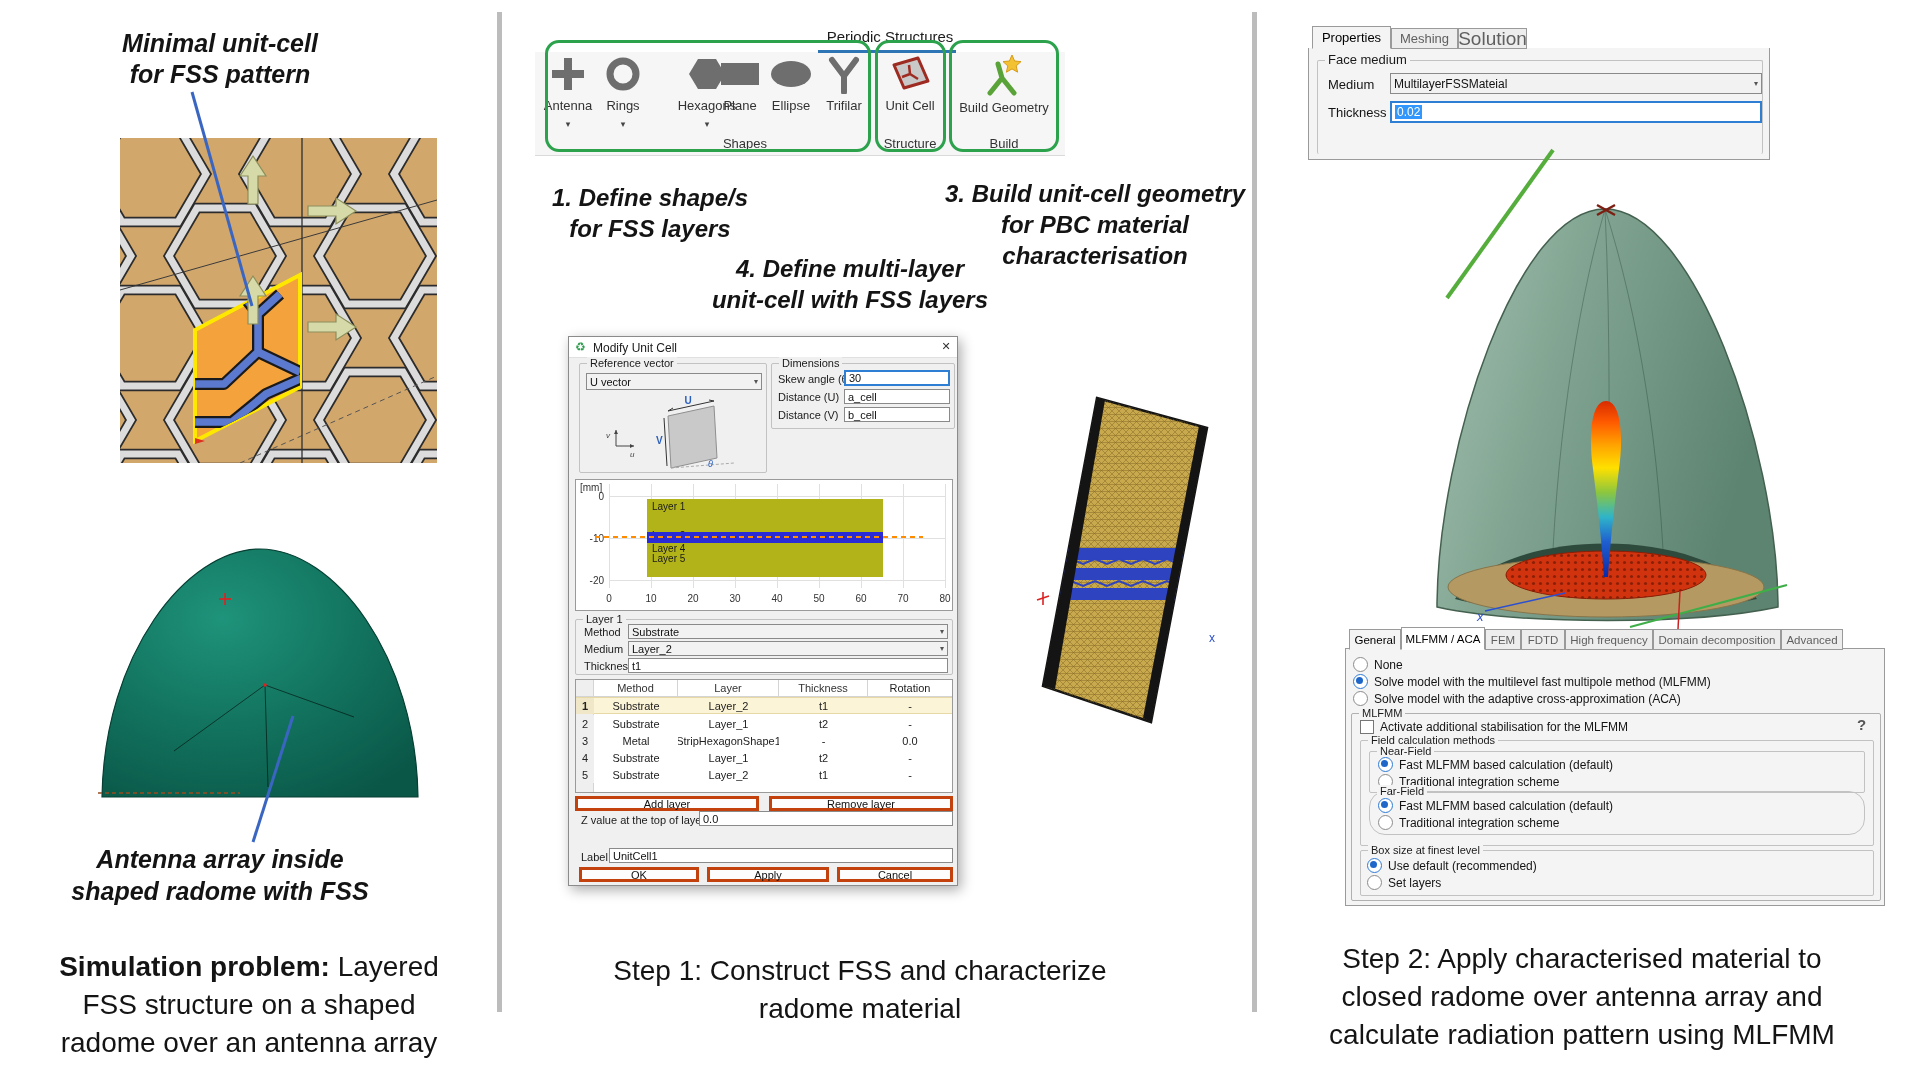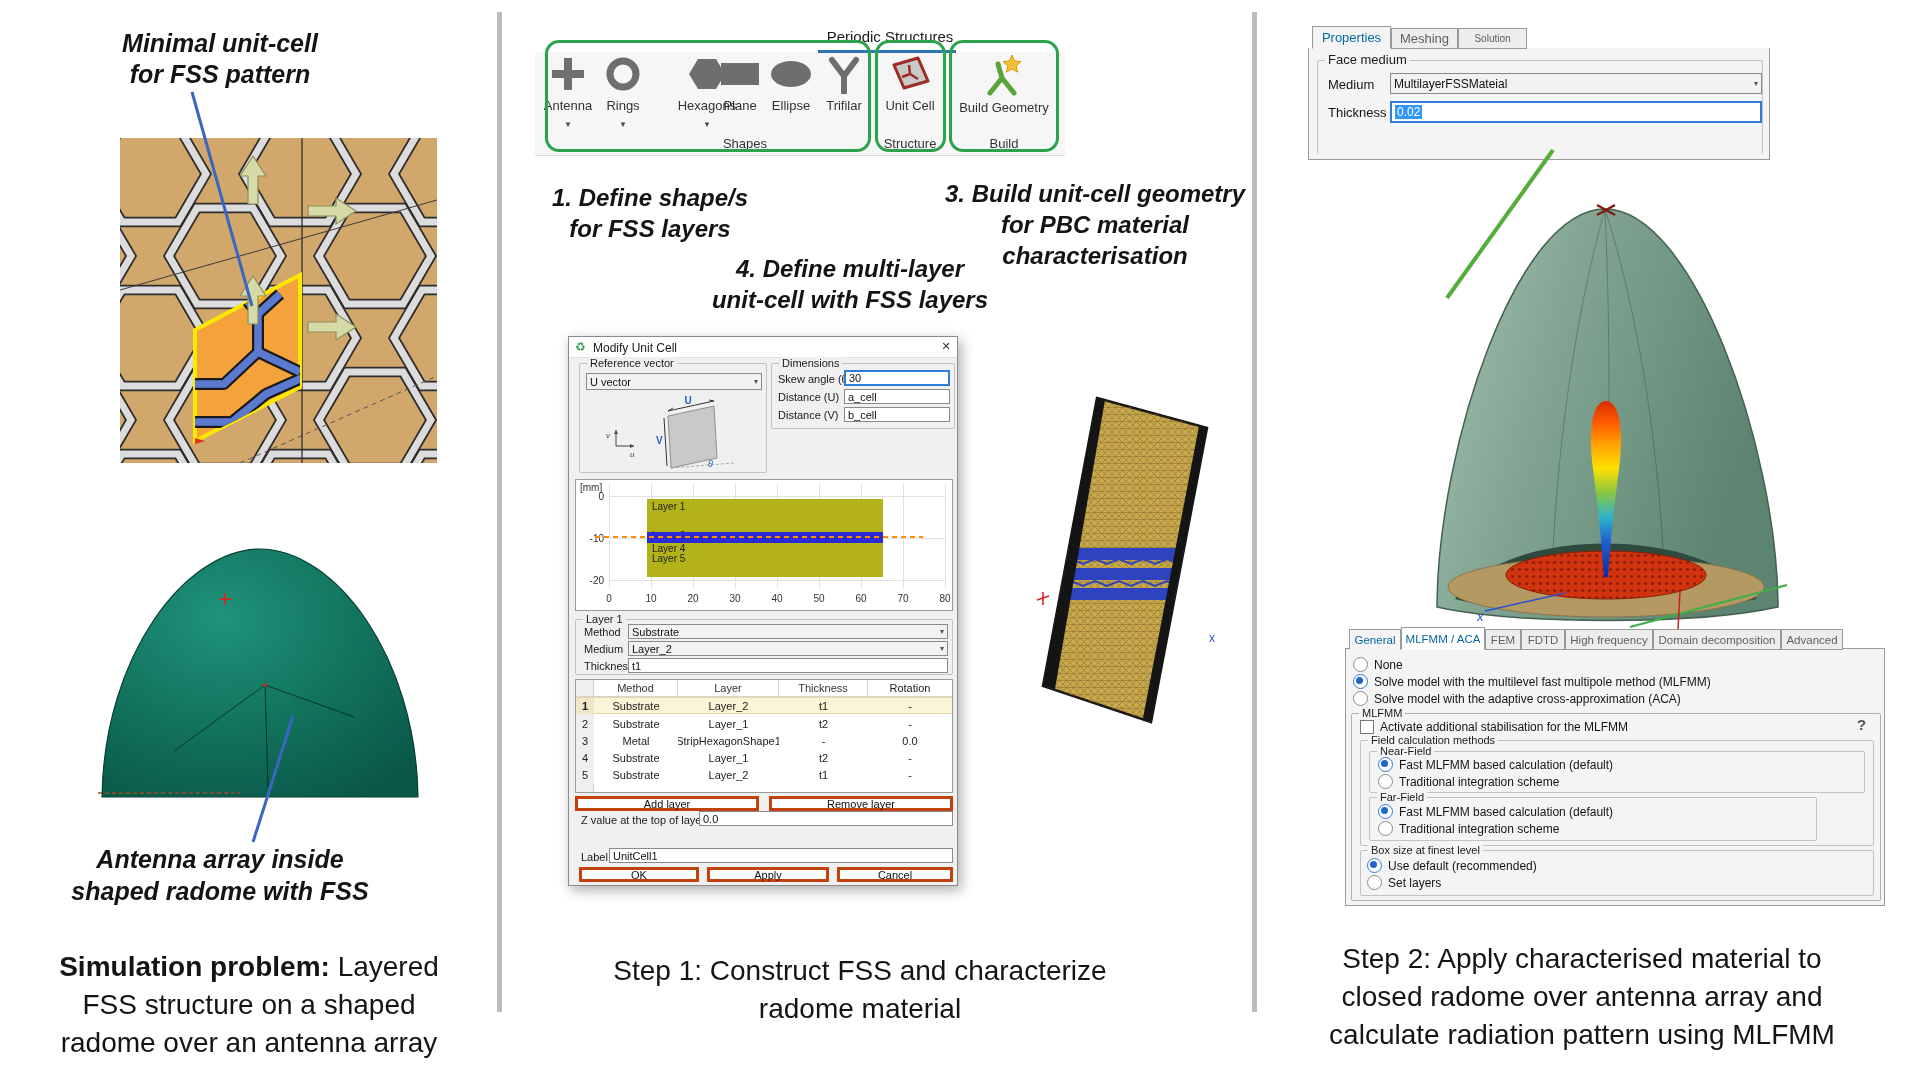--- a/index.html
+++ b/index.html
@@ -25,21 +25,21 @@
   .dd{justify-content:space-between;}
   .dd::after{content:"▾";font-size:8px;color:#555;}
   .ddg{background:#f2f2f2;}
   .btn{background:#fdfdfd;border:3px solid #c2410c;font-size:11px;color:#111;display:flex;align-items:center;justify-content:center;}
   .radio{width:13px;height:13px;border:1px solid #8c8c8c;border-radius:50%;background:#fff;position:relative;flex:0 0 auto;}
   .radio.sel{border-color:#2f7bd6;}
   .radio.sel::after{content:"";position:absolute;left:2px;top:2px;width:7px;height:7px;border-radius:50%;background:#1f66c9;}
   .chk{width:12px;height:12px;border:1px solid #767676;background:#fff;flex:0 0 auto;}
   .optrow{display:flex;align-items:center;gap:6px;}
   .ptab{border:1px solid #9a9a9a;display:flex;align-items:center;justify-content:center;background:#ededed;color:#5f5f5f;}
-  .ptab.on{background:#f4f4f4;color:#0369a1;border-bottom-color:#f4f4f4;z-index:3;}
+  .ptab.on{background:#f4f4f4;color:#000000;border-bottom-color:#f4f4f4;z-index:3;}
   .cell{font-size:11px;color:#222;display:flex;align-items:center;justify-content:center;white-space:nowrap;overflow:hidden;}
   .hcell{border-right:1px solid #d4d4d4;color:#333;}
   .grid-v{background:#e0e0e0;width:1px;}
   .grid-h{background:#e0e0e0;height:1px;}
   .tick{font-size:10px;color:#333;text-align:center;}
   .dash-o{background:repeating-linear-gradient(90deg,#ff8c00 0 5px,transparent 5px 9px);}
 </style>
 </head>
 <body>
 
@@ -442,21 +442,21 @@
     <div>radome material</div>
   </div>
 
   <div class="abs" style="left:1308px;top:48px;width:462px;height:112px;background:#f4f4f4;border:1px solid #9a9a9a;border-top:none;">
     <div class="abs ptab on" style="left:3px;top:-22px;width:79px;height:23px;font-size:13px;">
         <span>Properties</span>
       </div>
     <div class="abs ptab" style="left:82px;top:-20px;width:67px;height:21px;font-size:13px;">
         <span>Meshing</span>
       </div>
-    <div class="abs ptab" style="left:149px;top:-20px;width:69px;height:21px;font-size:10px;">
+    <div class="abs ptab" style="left:149px;top:-20px;width:69px;height:21px;font-size:19px;">
         <span>Solution</span>
       </div>
     <div class="abs grp" style="left:8px;top:12px;width:446px;height:94px;border-bottom:none;">
       <span class="glab glab4" style="font-size:13px;">Face medium</span>
       <span class="abs f13" style="left:10px;top:16px;">Medium</span>
       <div class="abs fld dd ddg" style="left:72px;top:12px;width:372px;height:21px;font-size:12px;">
           <span>MultilayerFSSMateial</span>
         </div>
       <span class="abs f13" style="left:10px;top:44px;">Thickness</span>
       <div class="abs fld focus" style="left:72px;top:40px;width:372px;height:22px;font-size:12px;">
@@ -557,21 +557,21 @@
           <span class="glab glab4">Near-Field</span>
           <div class="abs optrow" style="left:8px;top:5px;">
             <span class="radio sel"></span>
               <span class="f12">Fast MLFMM based calculation (default)</span>
           </div>
           <div class="abs optrow" style="left:8px;top:22px;">
             <span class="radio"></span>
               <span class="f12">Traditional integration scheme</span>
           </div>
         </div>
-        <div class="abs grp" style="left:8px;top:56px;width:448px;height:44px;">
+        <div class="abs grp" style="left:8px;top:50px;width:496px;height:44px;border-radius:16px;">
           <span class="glab glab4">Far-Field</span>
           <div class="abs optrow" style="left:8px;top:6px;">
             <span class="radio sel"></span>
               <span class="f12">Fast MLFMM based calculation (default)</span>
           </div>
           <div class="abs optrow" style="left:8px;top:23px;">
             <span class="radio"></span>
               <span class="f12">Traditional integration scheme</span>
           </div>
         </div>

